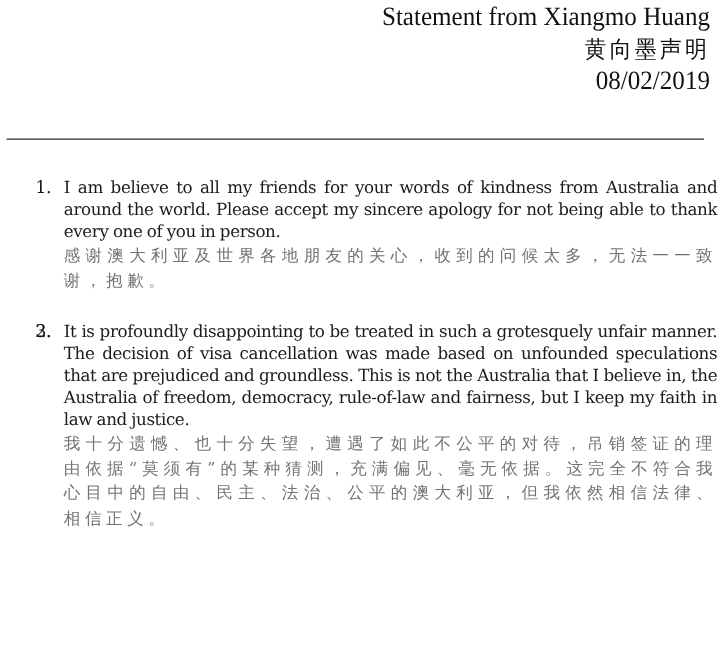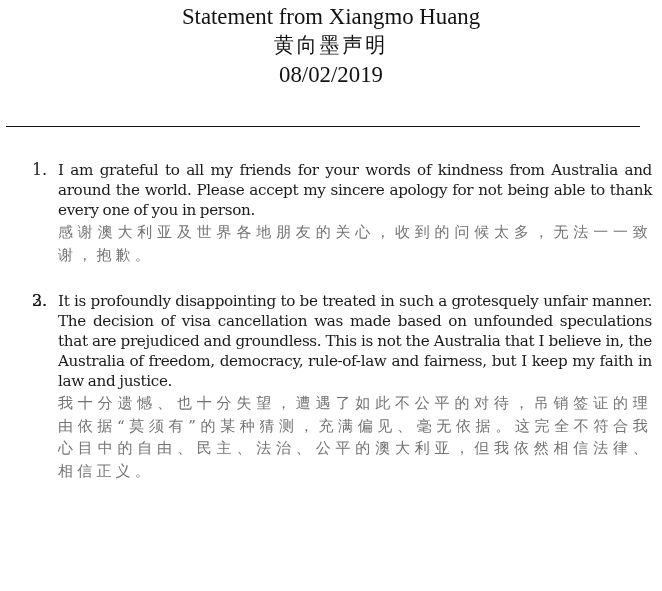--- a/index.html
+++ b/index.html
@@ -1,21 +1,21 @@
 <!DOCTYPE html>
 <html><head>
 <meta charset="utf-8">
 <style>
   html, body { margin: 0; padding: 0; background: #ffffff; }
   body {
     width: 662px; height: 591px; overflow: hidden; position: relative;
     font-family: "DejaVu Serif", "Liberation Serif", serif;
     color: #1a1a1a;
   }
-  .header { position: absolute; left: 0; top: 2px; width: 662px; text-align: center; }
+  .header { position: absolute; left: 0; top: 2px; width: 662px; text-align: right; }
   .header .line {
     font-family: "Liberation Serif", "DejaVu Serif", serif;
     font-size: 24px; line-height: 29px; color: #111;
     transform: scaleX(0.95);
   }
   .header .cn { font-size: 21px; letter-spacing: 3px; }
   .rule {
     position: absolute; left: 6px; top: 126px; width: 634px; height: 0;
     border-top: 1.5px solid #111;
   }
@@ -45,21 +45,21 @@
   <div class="line">Statement from Xiangmo Huang</div>
   <div class="line cn">黄向墨声明</div>
   <div class="line">08/02/2019</div>
 </div>
 
 <div class="rule"></div>
 
 <div class="items">
   <div class="item" id="item-1">
     <span class="num">1.</span>
-    <div class="en">I am grateful to all my friends for your words of kindness from Australia and around the world. Please accept my sincere apology for not being able to thank every one of you in person.</div>
+    <div class="en">I am believe to all my friends for your words of kindness from Australia and around the world. Please accept my sincere apology for not being able to thank every one of you in person.</div>
     <div class="zh">感谢澳大利亚及世界各地朋友的关心，收到的问候太多，无法一一致谢，抱歉。</div>
   </div>
   <div class="item" id="item-2">
     <span class="num">2.</span>
   </div>
   <div class="item" id="item-3">
     <span class="num">3.</span>
     <div class="en">It is profoundly disappointing to be treated in such a grotesquely unfair manner. The decision of visa cancellation was made based on unfounded speculations that are prejudiced and groundless. This is not the Australia that I believe in, the Australia of freedom, democracy, rule-of-law and fairness, but I keep my faith in law and justice.</div>
     <div class="zh">我十分遗憾、也十分失望，遭遇了如此不公平的对待，吊销签证的理由依据“莫须有”的某种猜测，充满偏见、毫无依据。这完全不符合我心目中的自由、民主、法治、公平的澳大利亚，但我依然相信法律、相信正义。</div>
   </div>

